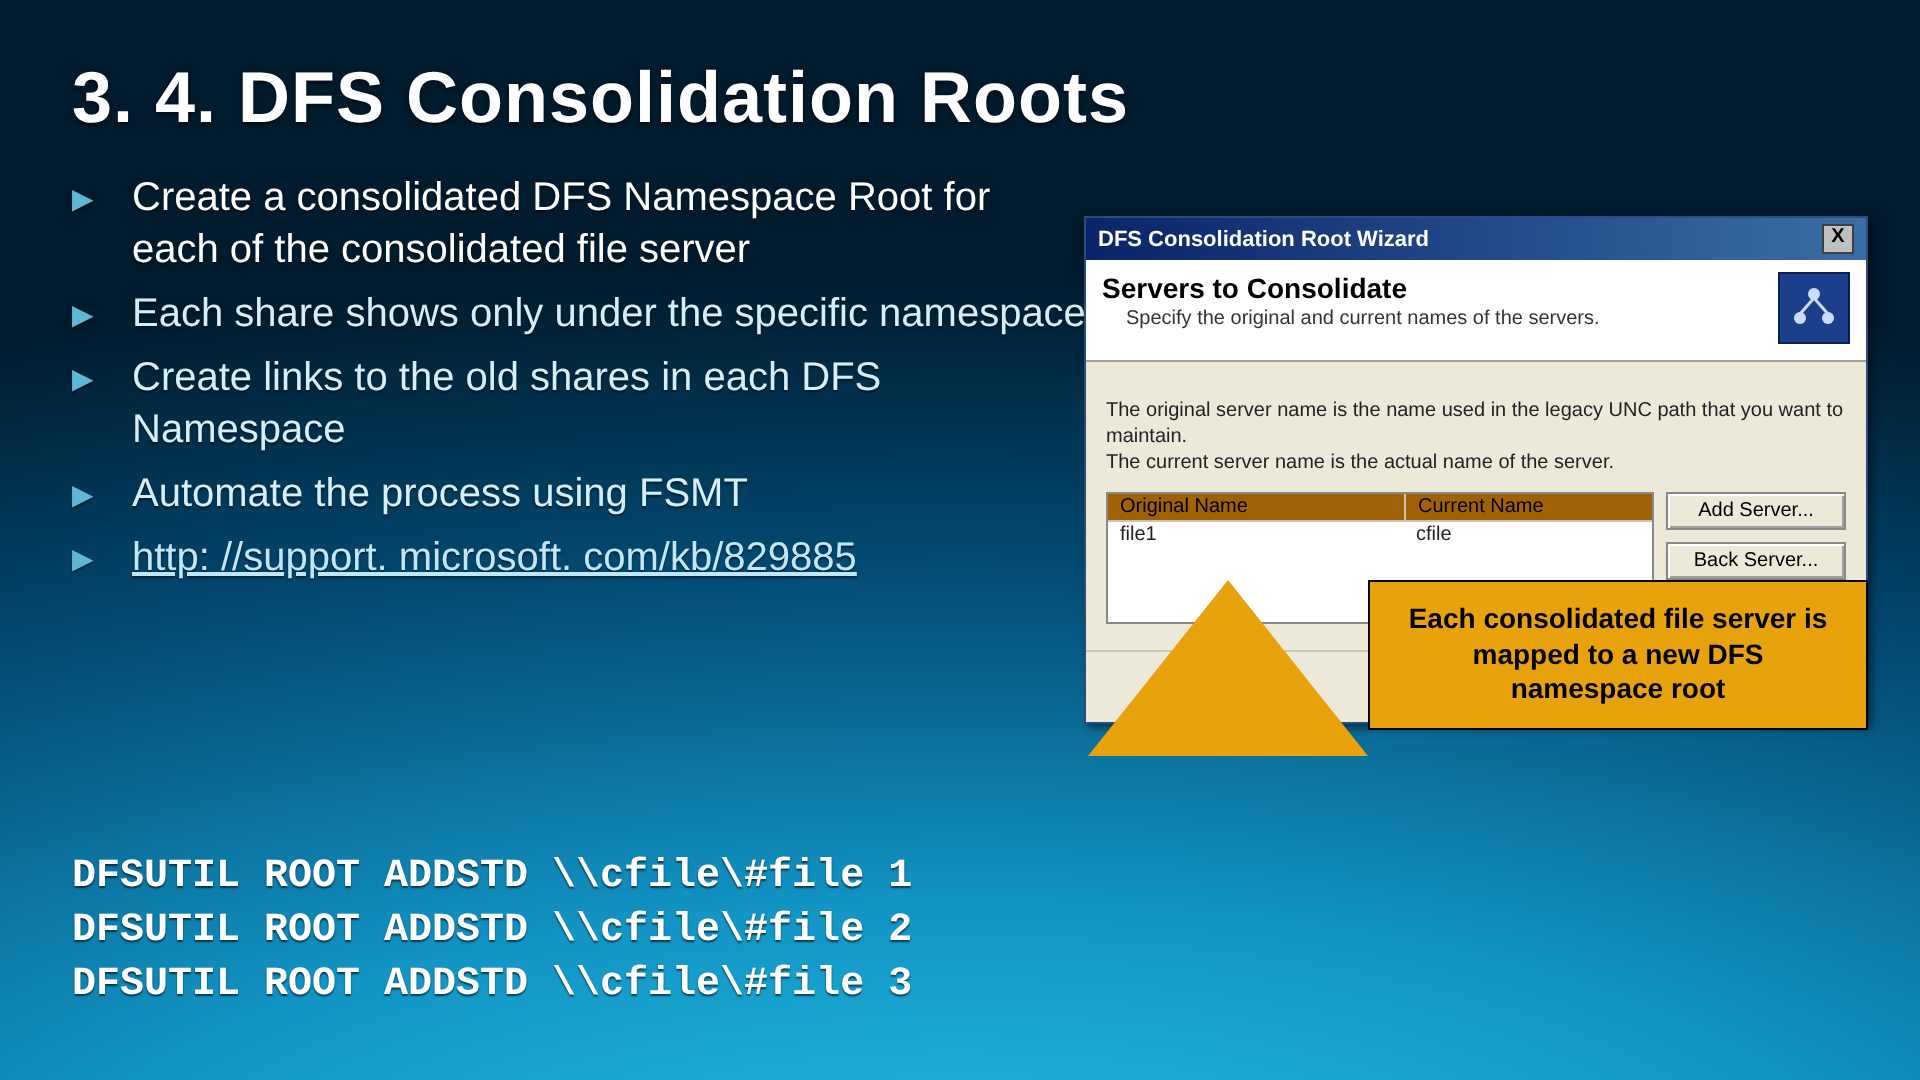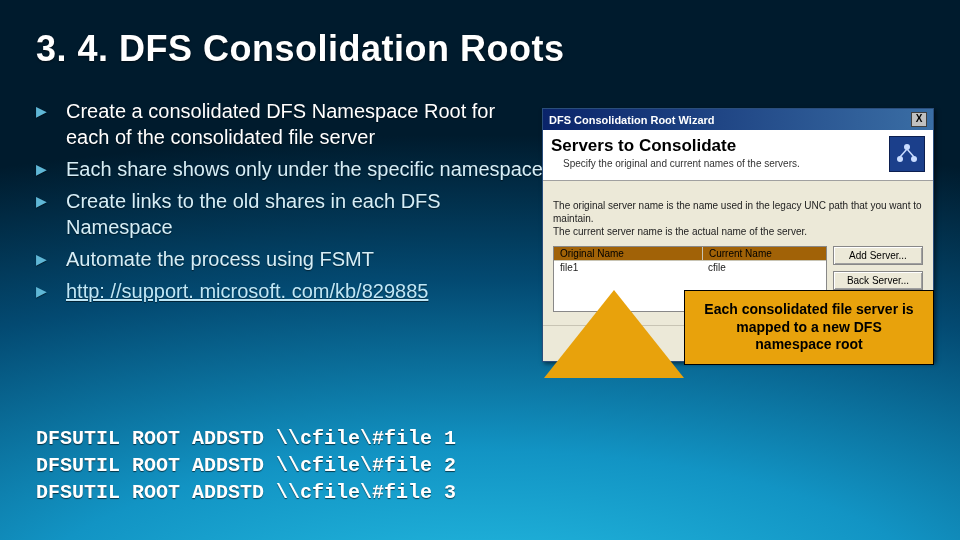--- a/index.html
+++ b/index.html
@@ -16,21 +16,21 @@
     width: 960px;
     height: 540px;
     background: radial-gradient(ellipse 140% 90% at 50% 115%, #27c2e6 0%, #1294c4 35%, #034a72 70%, #001b2d 100%);
     box-sizing: border-box;
     padding: 28px 36px 20px 36px;
   }
   .title {
     font-size: 36px;
     font-weight: 600;
     letter-spacing: 0.5px;
-    margin: 0 0 28px 0;
+    margin: 0 0 16px 0;
     color: #ffffff;
     text-shadow: 0 1px 2px rgba(0,0,0,0.6);
   }
   .content {
     display: flex;
     align-items: flex-start;
   }
   .bullets {
     width: 508px;
     list-style: none;
@@ -95,21 +95,21 @@
   }
   .wizard .header {
     background: #fff;
     border-bottom: 1px solid #a0a0a0;
     padding: 6px 8px 8px 8px;
     display: flex;
     justify-content: space-between;
     align-items: flex-start;
   }
   .wizard .header .txt .h1 {
-    font-size: 17px;
+    font-size: 14px;
     font-weight: bold;
     color: #000;
   }
   .wizard .header .txt .h2 {
     font-size: 10px;
     color: #333;
     margin-top: 2px;
     padding-left: 12px;
   }
   .wizard .header .icon {

